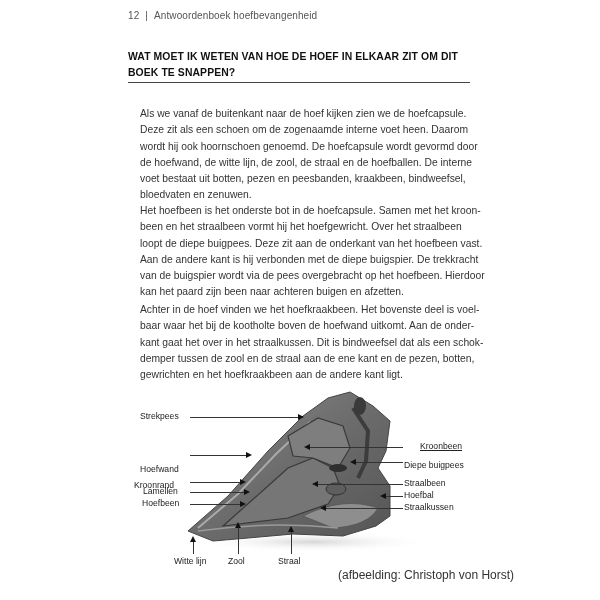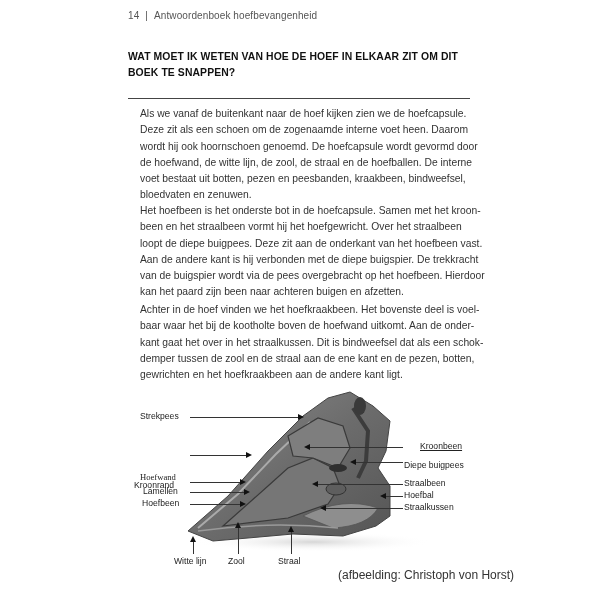--- a/index.html
+++ b/index.html
@@ -1,39 +1,39 @@
 <!DOCTYPE html>
 <html><head>
 <meta charset="utf-8">
 <style>
   html, body { margin:0; padding:0; background:#ffffff; }
   body { width:600px; height:600px; position:relative; overflow:hidden;
          font-family: "Liberation Sans", "DejaVu Sans", sans-serif; color:#222; }
   .header { position:absolute; left:128px; top:10px; font-size:10px; color:#555; letter-spacing:0.1px; }
   .header .sep { margin:0 6px; }
   .title { position:absolute; left:128px; top:49px; width:342px; font-size:10.4px; font-weight:bold;
-           color:#111; line-height:16px; letter-spacing:0.1px; padding-bottom:17px; border-bottom:1px solid #444; }
+           color:#111; line-height:16px; letter-spacing:0.1px; padding-bottom:1px; border-bottom:1px solid #444; }
   .para { position:absolute; left:128px; width:345px; font-size:10.3px; line-height:16.3px; color:#333; margin:12px; }
   .p1 { top:94px; }
   .p2 { top:191px; }
   .p3 { top:290px; }
   .figure { position:absolute; left:128px; top:376px; width:350px; height:200px; }
   .lbl { position:absolute; font-size:8.6px; color:#222; white-space:nowrap; }
   .line { position:absolute; height:1px; background:#333; }
   .vline { position:absolute; width:1px; background:#333; }
   .arrowR { position:absolute; width:0; height:0; border-top:3px solid transparent; border-bottom:3px solid transparent; border-left:6px solid #111; }
   .arrowL { position:absolute; width:0; height:0; border-top:3px solid transparent; border-bottom:3px solid transparent; border-right:6px solid #111; }
   .arrowU { position:absolute; width:0; height:0; border-left:3px solid transparent; border-right:3px solid transparent; border-bottom:6px solid #111; }
   .credit { position:absolute; left:338px; top:568px; font-size:12px; color:#333; white-space:nowrap; }
 </style>
 </head>
 <body>
 
 <div class="header">
-  <span>14</span><span class="sep">|</span><span>Antwoordenboek hoefbevangenheid</span>
+  <span>12</span><span class="sep">|</span><span>Antwoordenboek hoefbevangenheid</span>
 </div>
 
 <div class="title">WAT MOET IK WETEN VAN HOE DE HOEF IN ELKAAR ZIT OM DIT BOEK TE SNAPPEN?</div>
 
 <p class="para p1">Als we vanaf de buitenkant naar de hoef kijken zien we de hoefcapsule. Deze zit als een schoen om de zogenaamde interne voet heen. Daarom wordt hij ook hoornschoen genoemd. De hoefcapsule wordt gevormd door de hoefwand, de witte lijn, de zool, de straal en de hoefballen. De interne voet bestaat uit botten, pezen en peesbanden, kraakbeen, bindweefsel, bloedvaten en zenuwen.</p>
 <p class="para p2">Het hoefbeen is het onderste bot in de hoefcapsule. Samen met het kroon-been en het straalbeen vormt hij het hoefgewricht. Over het straalbeen loopt de diepe buigpees. Deze zit aan de onderkant van het hoefbeen vast. Aan de andere kant is hij verbonden met de diepe buigspier. De trekkracht van de buigspier wordt via de pees overgebracht op het hoefbeen. Hierdoor kan het paard zijn been naar achteren buigen en afzetten.</p>
 <p class="para p3">Achter in de hoef vinden we het hoefkraakbeen. Het bovenste deel is voel-baar waar het bij de kootholte boven de hoefwand uitkomt. Aan de onder-kant gaat het over in het straalkussen. Dit is bindweefsel dat als een schok-demper tussen de zool en de straal aan de ene kant en de pezen, botten, gewrichten en het hoefkraakbeen aan de andere kant ligt.</p>
 
 <div class="figure">
   <svg width="350" height="200" viewBox="0 0 350 200" style="position:absolute;left:0;top:0;">
@@ -71,21 +71,21 @@
   </svg>
 
   <span class="lbl" style="left:12px;top:35px;">Strekpees</span>
   <div class="line" style="left:62px;top:41px;width:110px;"></div>
   <div class="arrowR" style="left:170px;top:38px;"></div>
 
   <span class="lbl" style="left:6px;top:72px;margin-top:32px;">Kroonrand</span>
   <div class="line" style="left:62px;top:79px;width:58px;"></div>
   <div class="arrowR" style="left:118px;top:76px;"></div>
 
-  <span class="lbl" style="left:12px;top:96px;font-family:Liberation Serif, serif;">Hoefwand</span>
+  <span class="lbl" style="left:12px;top:88px;">Hoefwand</span>
   <div class="line" style="left:62px;top:106px;width:52px;"></div>
   <div class="arrowR" style="left:112px;top:103px;"></div>
 
   <span class="lbl" style="left:15px;top:110px;">Lamellen</span>
   <div class="line" style="left:62px;top:116px;width:56px;"></div>
   <div class="arrowR" style="left:116px;top:113px;"></div>
 
   <span class="lbl" style="left:14px;top:122px;">Hoefbeen</span>
   <div class="line" style="left:62px;top:128px;width:52px;"></div>
   <div class="arrowR" style="left:112px;top:125px;"></div>

